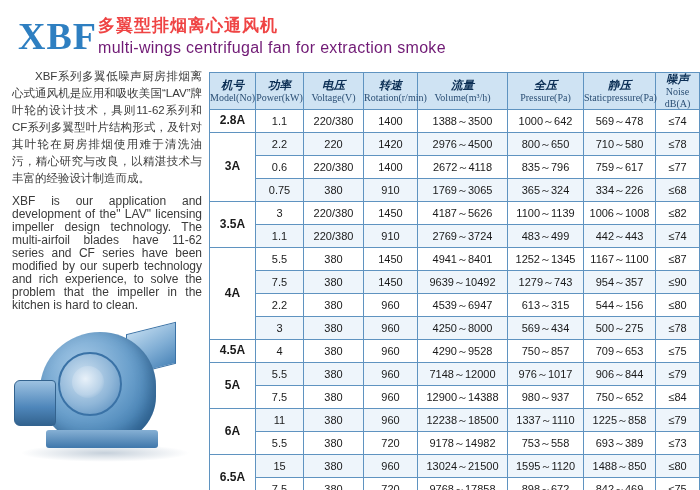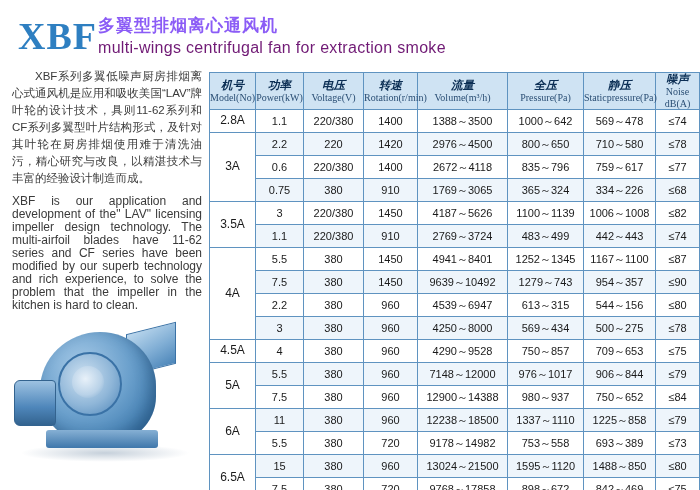--- a/index.html
+++ b/index.html
@@ -37,21 +37,21 @@
     letter-spacing: 1px;
     color: #2e7fc1;
     line-height: 40px;
   }
   .title-cn {
     position: absolute;
     left: 98px;
     top: 4px;
     font-size: 17px;
     font-weight: bold;
-    color: #8b5cf6;
+    color: #ef4444;
     letter-spacing: 1px;
   }
   .title-en {
     position: absolute;
     left: 98px;
     top: 29px;
     font-size: 16px;
     color: #701a75;
     font-family: Liberation Sans, sans-serif;
     letter-spacing: 0.3px;
@@ -193,21 +193,21 @@
     font-style: italic;
   }
   .hdr-en {
     display: block;
     font-size: 10px;
     color: #2a4e74;
     font-weight: normal;
     font-family: "Liberation Serif", serif;
   }
   td.model {
-    font-weight: normal;
+    font-weight: bold;
     background: #ffffff;
     font-size: 12px;
   }
   tbody tr:nth-child(even) td {
     background: #eef5fb;
   }
   tbody tr:nth-child(odd) td {
     background: #ffffff;
   }
   td.model { background: #ffffff !important; }

